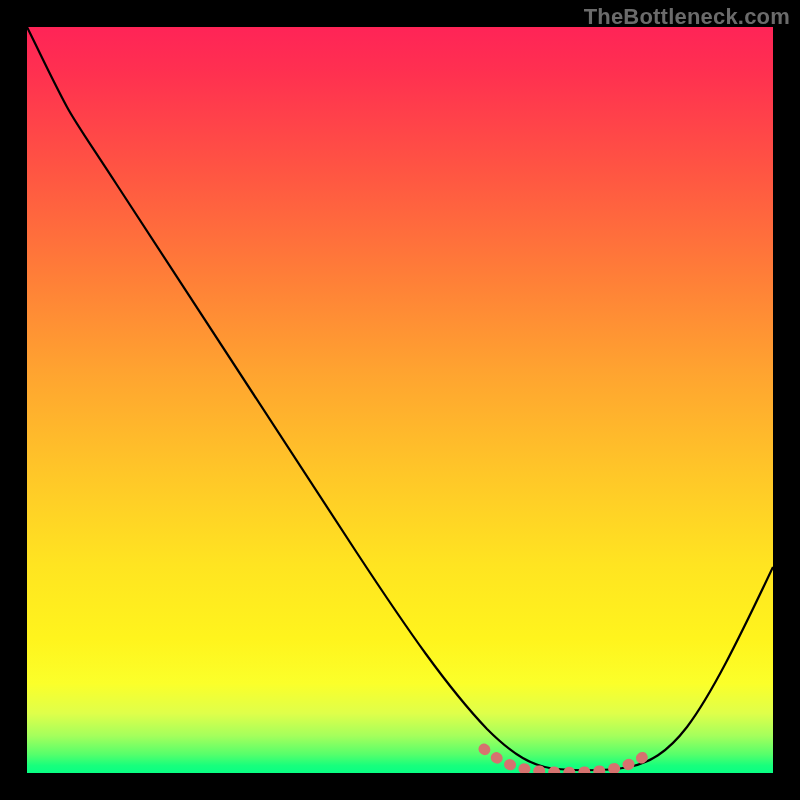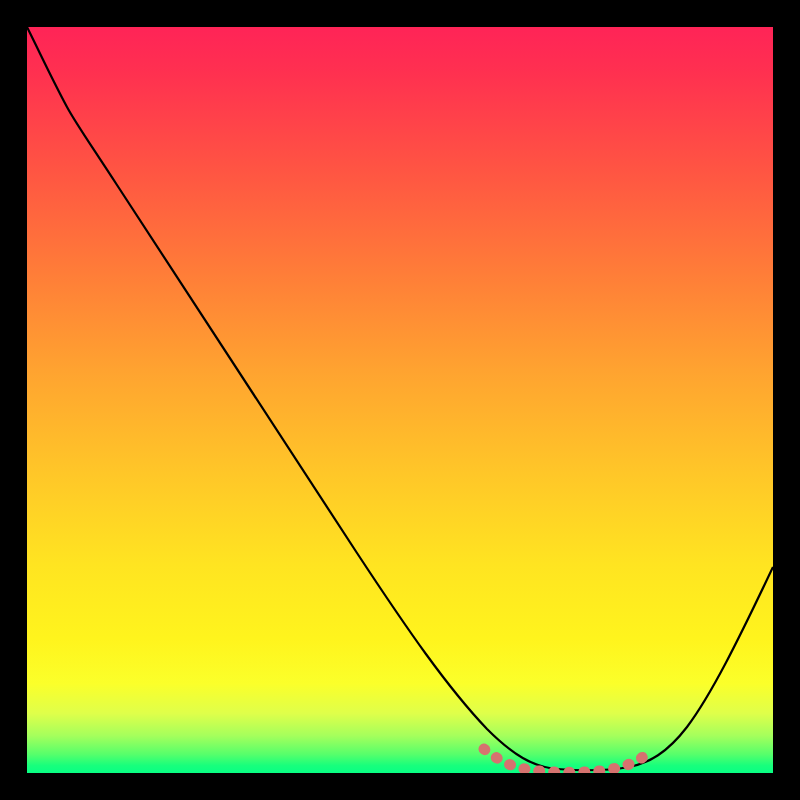--- a/index.html
+++ b/index.html
@@ -62,20 +62,21 @@
     width: 746px;
     height: 746px;
     z-index: 2;
   }
 </style>
 </head>
 <body>
 
 <div class="container">
 
+  <div class="watermark">TheBottleneck.com</div>
 
   <div class="plot-area">
     <div class="gradient"></div>
 
     <svg class="curve-svg" viewBox="0 0 746 746" preserveAspectRatio="none">
       <path d="M 0 0
                C 14 28, 24 50, 40 80
                C 48 95, 60 112, 90 158
                C 150 250, 240 388, 330 526
                C 380 602, 420 660, 460 702

